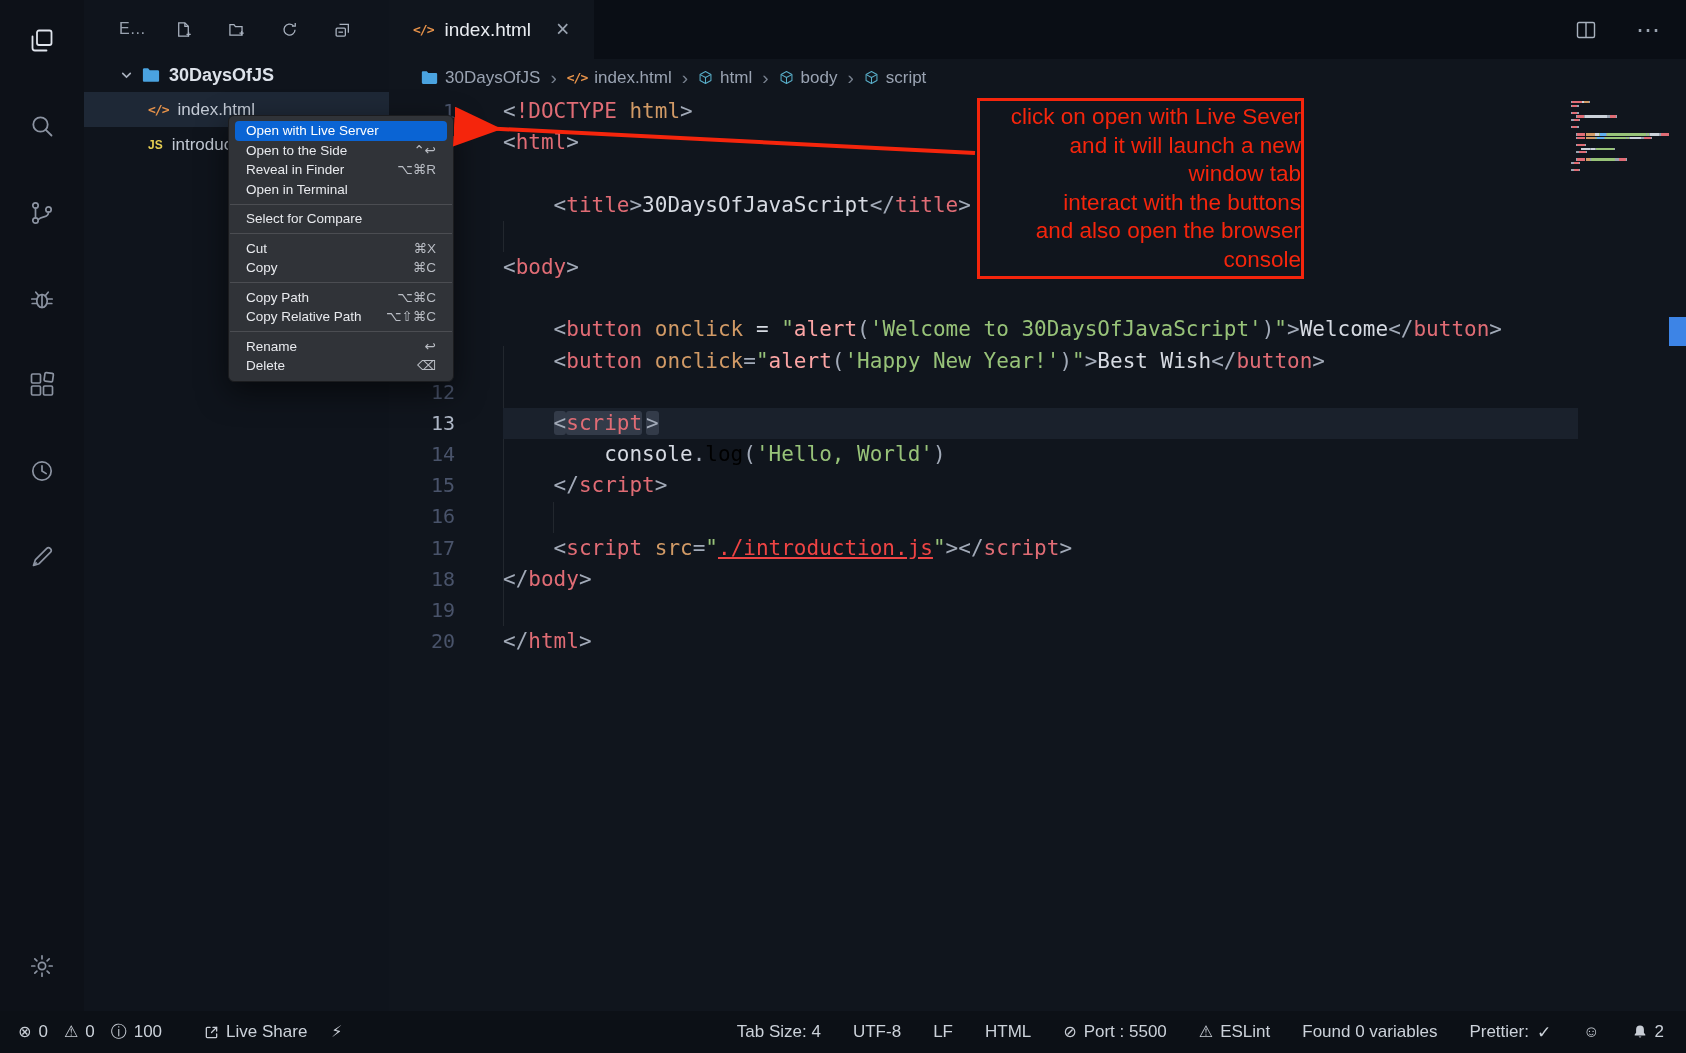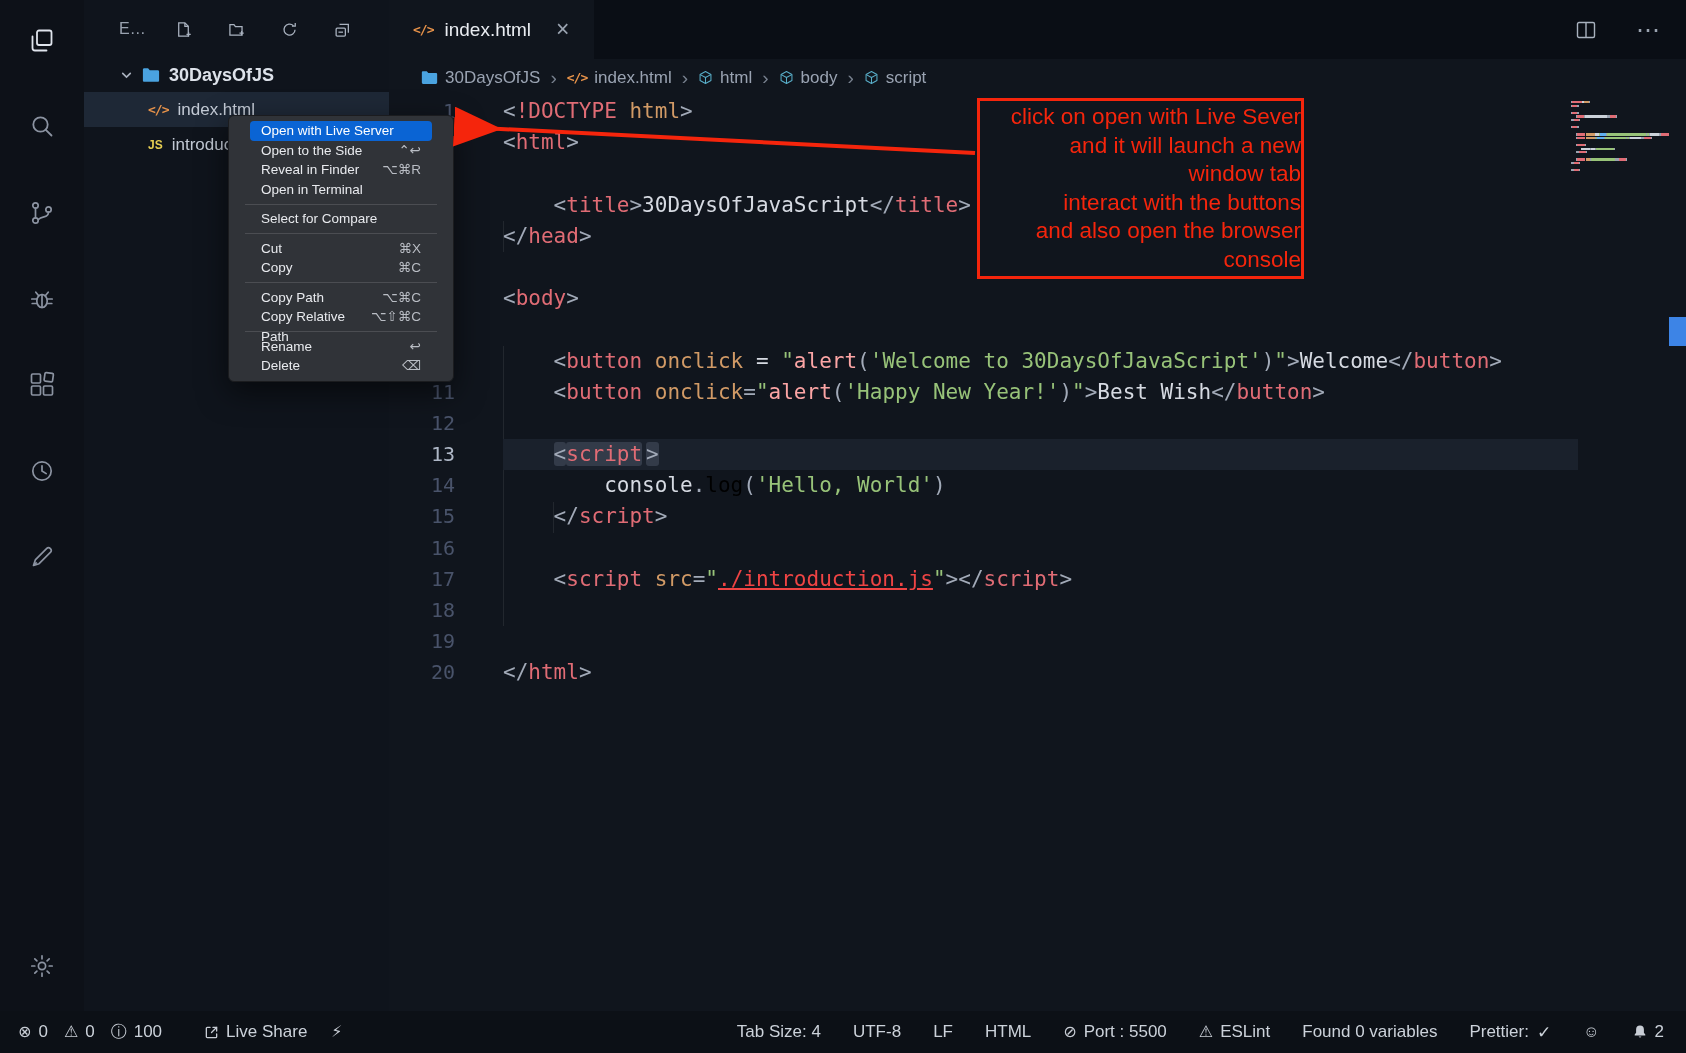--- a/index.html
+++ b/index.html
@@ -70,21 +70,21 @@
   .sb-left { gap:16px; }
   .sb-right { gap:32px; }
   .status-item { display:flex; align-items:center; gap:7px; cursor:pointer; white-space:nowrap; }
   .icon-span { display:inline-flex; align-items:center; font-size:16px; color:#c8cdd5; line-height:1; }
   .status-live-share { margin-left:26px; }
   .status-lightning { margin-left:8px; }
   .check { color:#ccd2da; margin-left:1px; }
 
   
   .context-menu { position:absolute; left:228px; top:115px; width:226px; background:#303338; border:1px solid #1b1c1f;
-    border-radius:6px; box-shadow:0 10px 30px rgba(0,0,0,.55); padding:5px 16px; z-index:50; font-size:13.5px; color:#e8eaee; }
+    border-radius:6px; box-shadow:0 10px 30px rgba(0,0,0,.55); padding:5px 1px; z-index:50; font-size:13.5px; color:#e8eaee; }
   .menu-item { height:19.5px; line-height:19.5px; display:flex; justify-content:space-between; margin:0 5px; padding:0 11px; border-radius:4px; cursor:pointer; }
   .menu-item.highlighted { background:#0a64d4; color:#fff; }
   .mi-shortcut { color:#b9bdc4; }
   .menu-item.highlighted .mi-shortcut { color:#dce8f8; }
   .menu-sep { height:1px; background:#4b4d52; margin:4.5px 0; }
 
   
   .annotation-box { position:absolute; left:977px; top:98px; width:327px; height:181px; border:3px solid #f5250c;
     z-index:40; display:flex; flex-direction:column; justify-content:center; align-items:center; }
   .anno-line { color:#f5250c; font-size:22.5px; line-height:28.5px; text-align:right; width:100%; }
@@ -285,24 +285,20 @@
           </div>
           <div class="code-row">
             <span class="ln">3</span>
             <span class="row-content"></span>
           </div>
           <div class="code-row">
             <span class="ln">5</span>
             <span class="row-content"><span class="tk ws">    </span><span class="tk pn">&lt;</span><span class="tk tg">title</span><span class="tk pn">&gt;</span><span class="tk tx">30DaysOfJavaScript</span><span class="tk pn">&lt;/</span><span class="tk tg">title</span><span class="tk pn">&gt;</span></span>
           </div>
           <div class="code-row">
-            <span class="ln">6</span>
-            <span class="row-content"><span class="tk pn">&lt;/</span><span class="tk tg">head</span><span class="tk pn">&gt;</span></span>
-          </div>
-          <div class="code-row">
             <span class="ln">7</span>
             <span class="row-content"></span>
           </div>
           <div class="code-row">
             <span class="ln">8</span>
             <span class="row-content"><span class="tk pn">&lt;</span><span class="tk tg">body</span><span class="tk pn">&gt;</span></span>
           </div>
           <div class="code-row">
             <span class="ln">9</span>
             <span class="row-content"></span>
@@ -334,20 +330,21 @@
           <div class="code-row">
             <span class="ln">16</span>
             <span class="row-content"></span>
           </div>
           <div class="code-row">
             <span class="ln">17</span>
             <span class="row-content"><span class="tk ws">    </span><span class="tk pn">&lt;</span><span class="tk tg">script</span><span class="tk ws"> </span><span class="tk at">src</span><span class="tk pn">=</span><span class="tk st">"</span><span class="tk lk">./introduction.js</span><span class="tk st">"</span><span class="tk pn">&gt;</span><span class="tk pn">&lt;/</span><span class="tk tg">script</span><span class="tk pn">&gt;</span></span>
           </div>
           <div class="code-row">
             <span class="ln">18</span>
+            <span class="row-content"><span class="tk pn">&lt;/</span><span class="tk tg">body</span><span class="tk pn">&gt;</span></span>
           </div>
           <div class="code-row">
             <span class="ln">19</span>
             <span class="row-content"></span>
           </div>
           <div class="code-row">
             <span class="ln">20</span>
             <span class="row-content"><span class="tk pn">&lt;/</span><span class="tk tg">html</span><span class="tk pn">&gt;</span></span>
           </div>
         </div>

